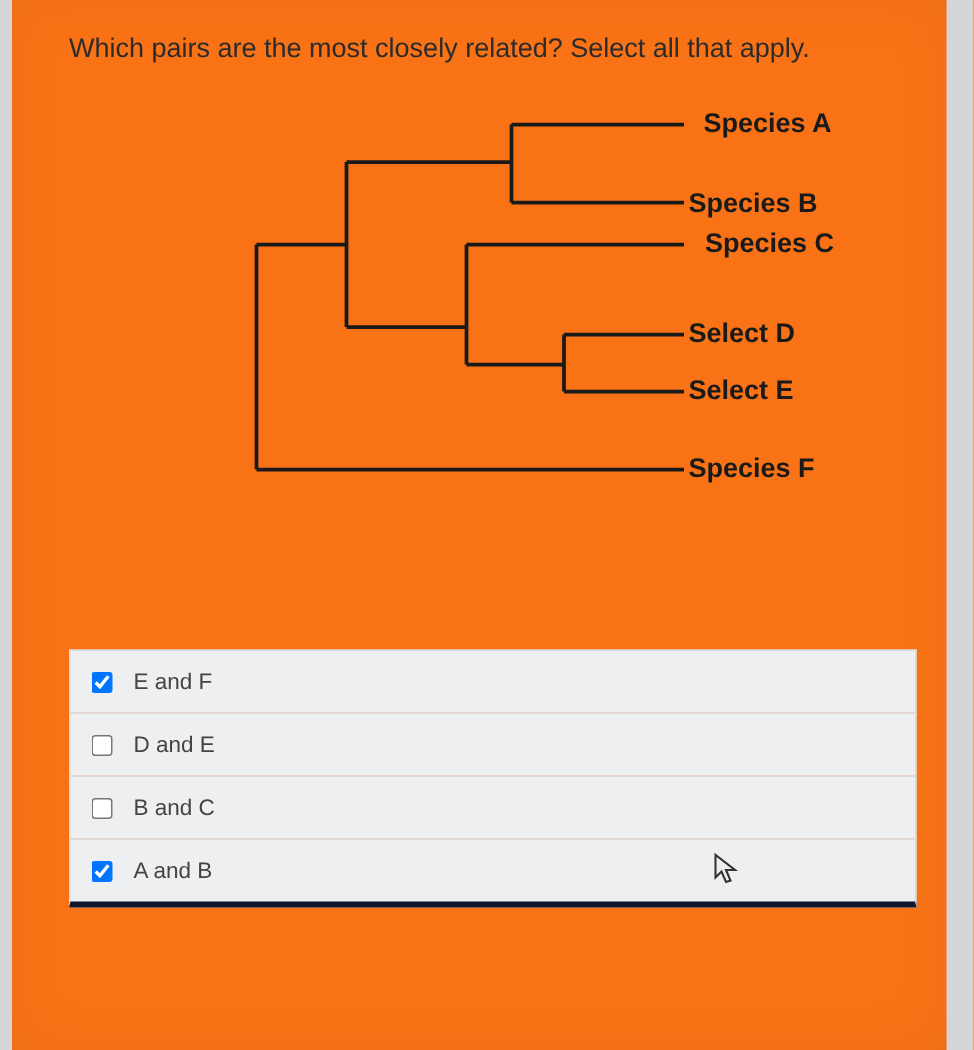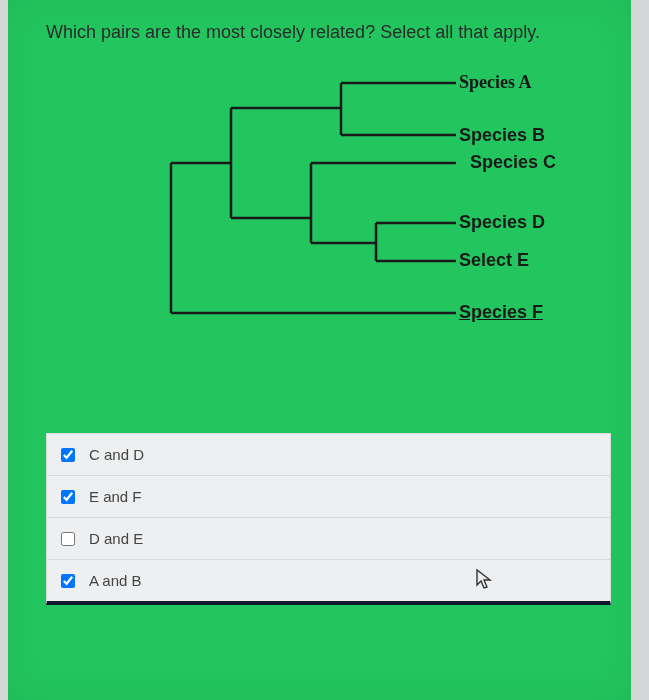--- a/index.html
+++ b/index.html
@@ -5,21 +5,21 @@
   * { box-sizing: border-box; margin: 0; padding: 0; }
   body {
     width: 649px;
     height: 700px;
     background: #d4d6d8;
     font-family: -apple-system, BlinkMacSystemFont, "Segoe UI", Arial, sans-serif;
     overflow: hidden;
     position: relative;
   }
   .page {
-    background: #22c55e;
+    background: #f97316;
     margin: 0 18px 0 8px;
     height: 700px;
     padding: 22px 20px 0 38px;
     box-shadow: inset 0 0 40px rgba(0,0,0,0.05);
   }
   .question {
     font-size: 18px;
     color: #2b2b2b;
     margin-bottom: 30px;
   }
@@ -105,40 +105,40 @@
 
         <line x1="150" y1="170" x2="215" y2="170"></line>
 
         <line x1="215" y1="150" x2="215" y2="188"></line>
 
         <line x1="215" y1="150" x2="295" y2="150"></line>
 
         <line x1="215" y1="188" x2="295" y2="188"></line>
       </g>
     </svg>
-    <div class="species-label" style="left:298px; top:-1px;font-family:Liberation Serif, serif;">Species A</div>
+    <div class="species-label" style="left:308px; top:-1px;">Species A</div>
     <div class="species-label" style="left:298px; top:52px;">Species B</div>
     <div class="species-label" style="left:298px; top:79px;margin-left:11px;">Species C</div>
-    <div class="species-label" style="left:298px; top:139px;">Species D</div>
+    <div class="species-label" style="left:298px; top:139px;">Select D</div>
     <div class="species-label" style="left:298px; top:177px;">Select E</div>
-    <div class="species-label" style="left:298px; top:229px;text-decoration:underline;">Species F</div>
+    <div class="species-label" style="left:298px; top:229px;">Species F</div>
   </div>
 
   <div class="options">
-    <div class="option-row">
-      <input type="checkbox" checked="" style="">
-      <span>C and D</span>
-    </div>
     <div class="option-row">
       <input type="checkbox" checked="" style="">
       <span>E and F</span>
     </div>
     <div class="option-row">
       <input type="checkbox" style="">
       <span>D and E</span>
+    </div>
+    <div class="option-row">
+      <input type="checkbox" style="">
+      <span>B and C</span>
     </div>
     <div class="option-row">
       <input type="checkbox" checked="" style="">
       <span>A and B</span>
     </div>
   </div>
 
 </div>
 
 <div class="cursor">

